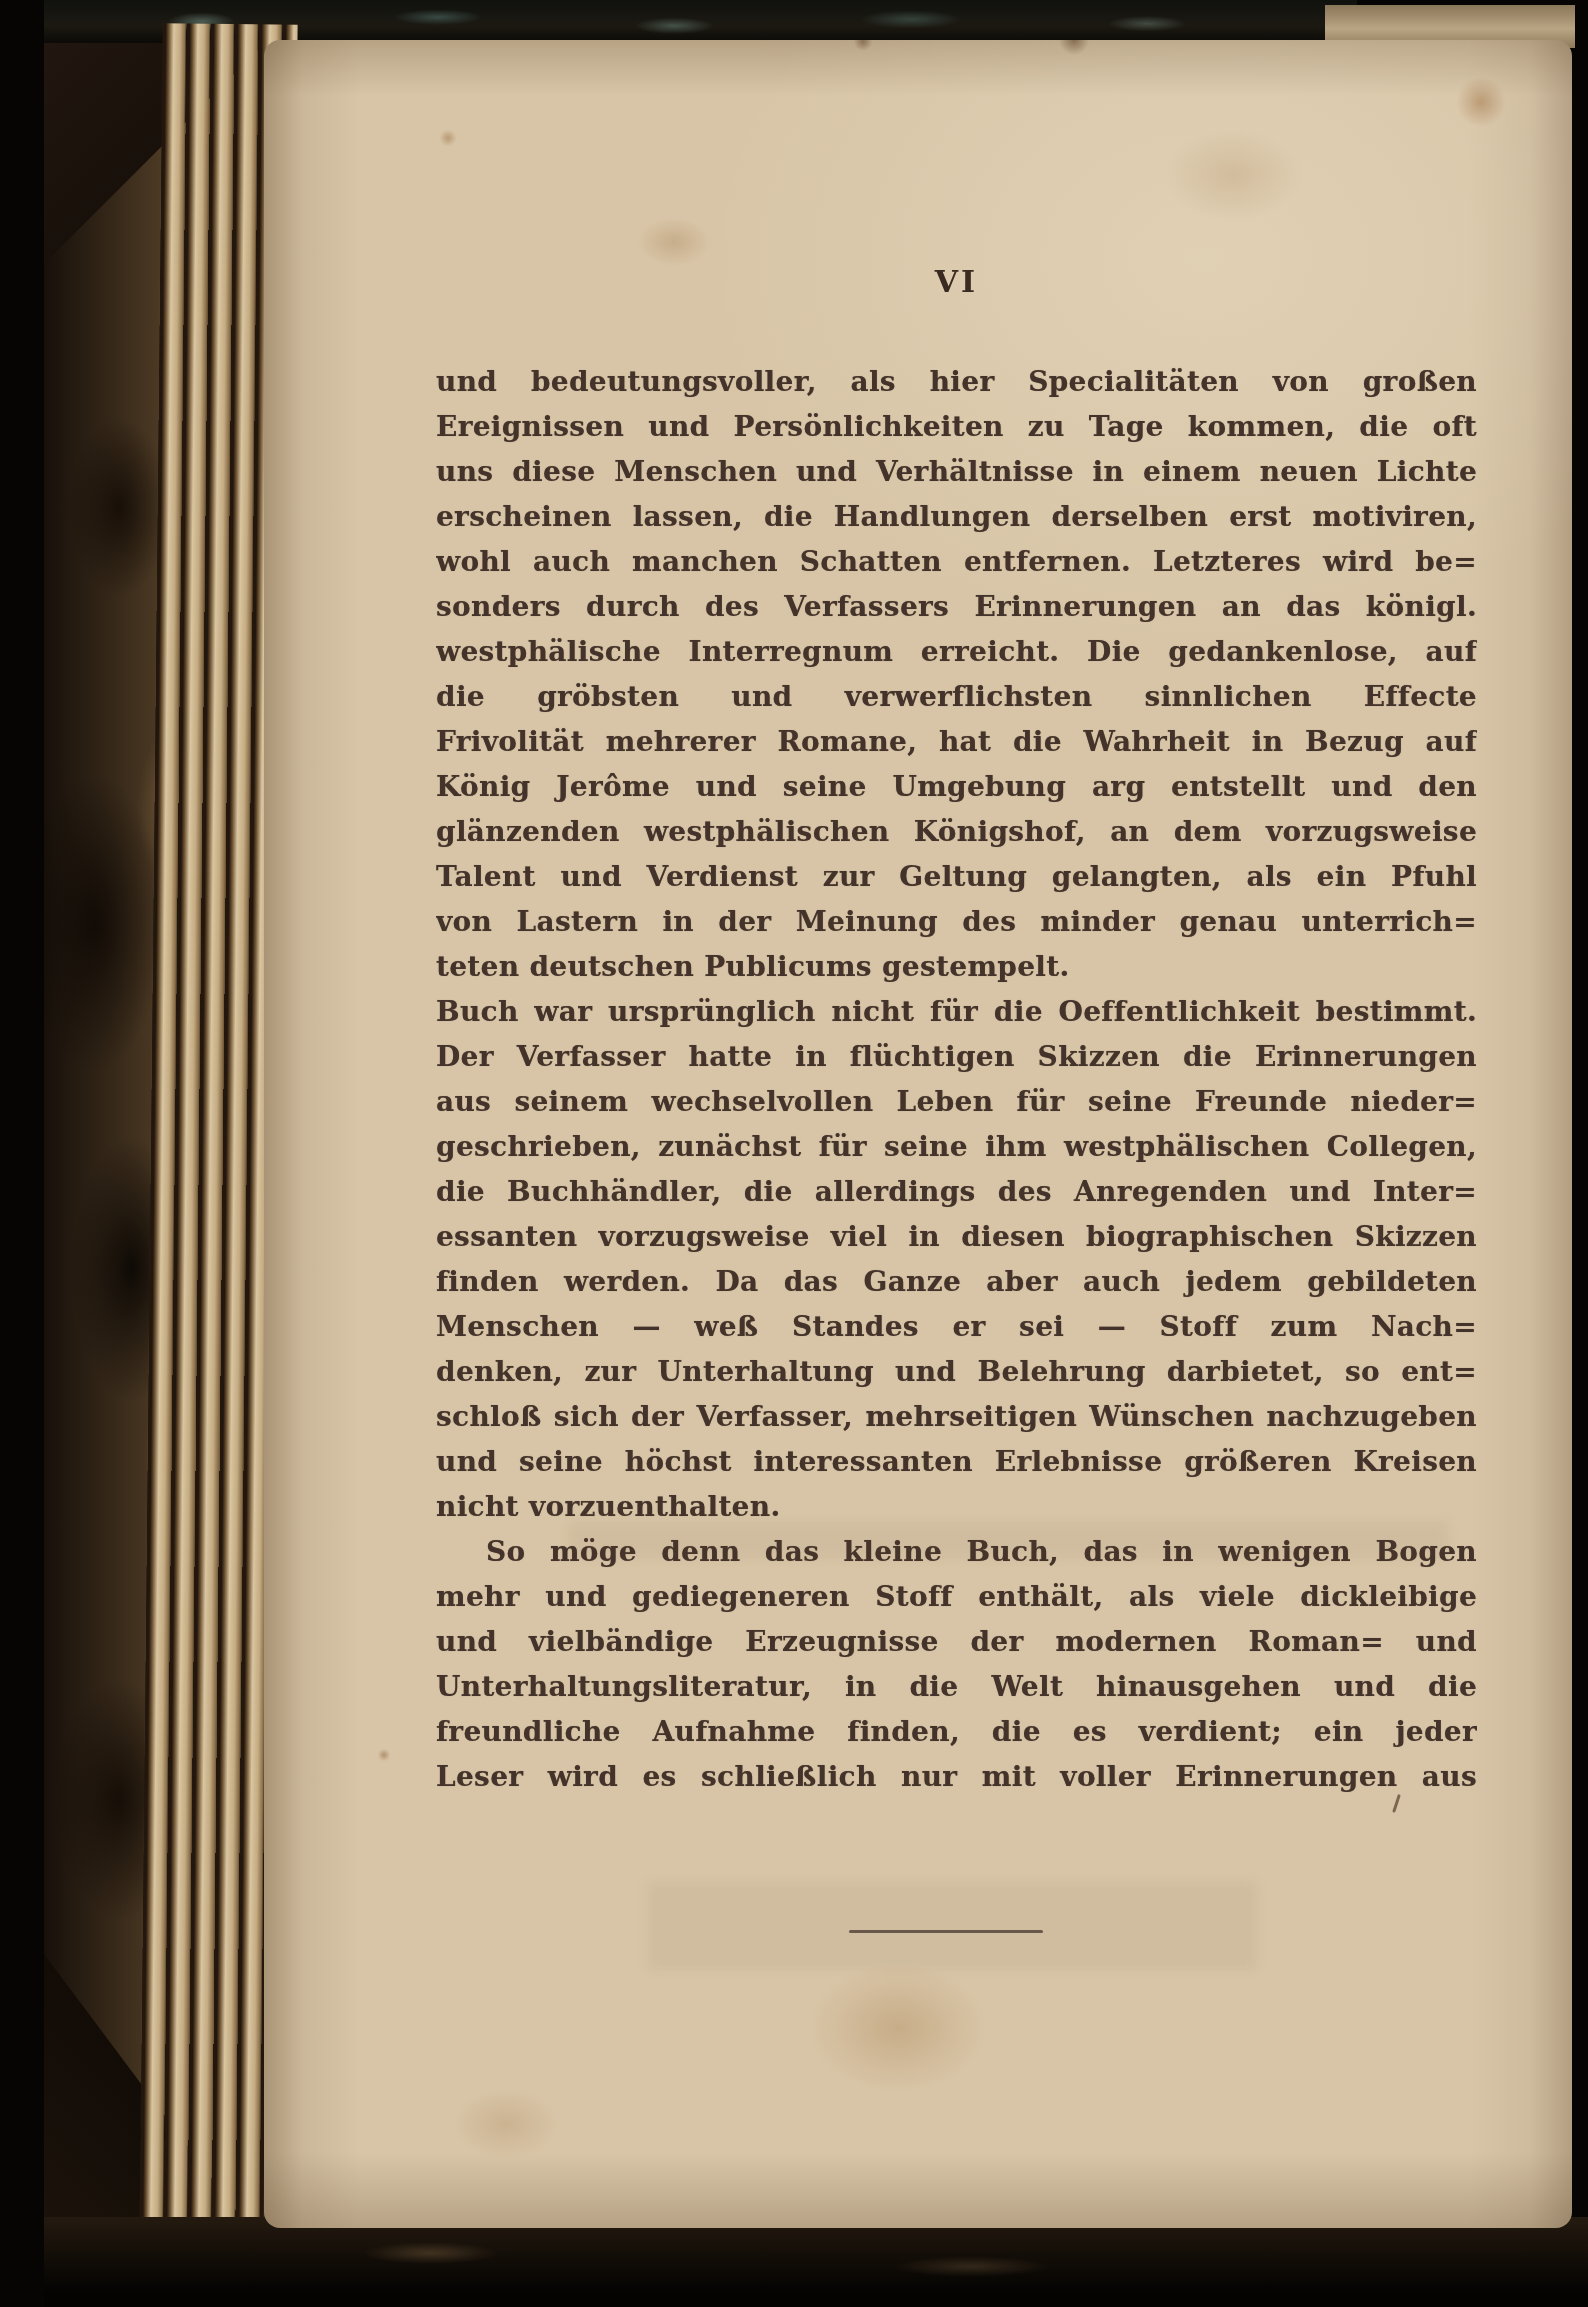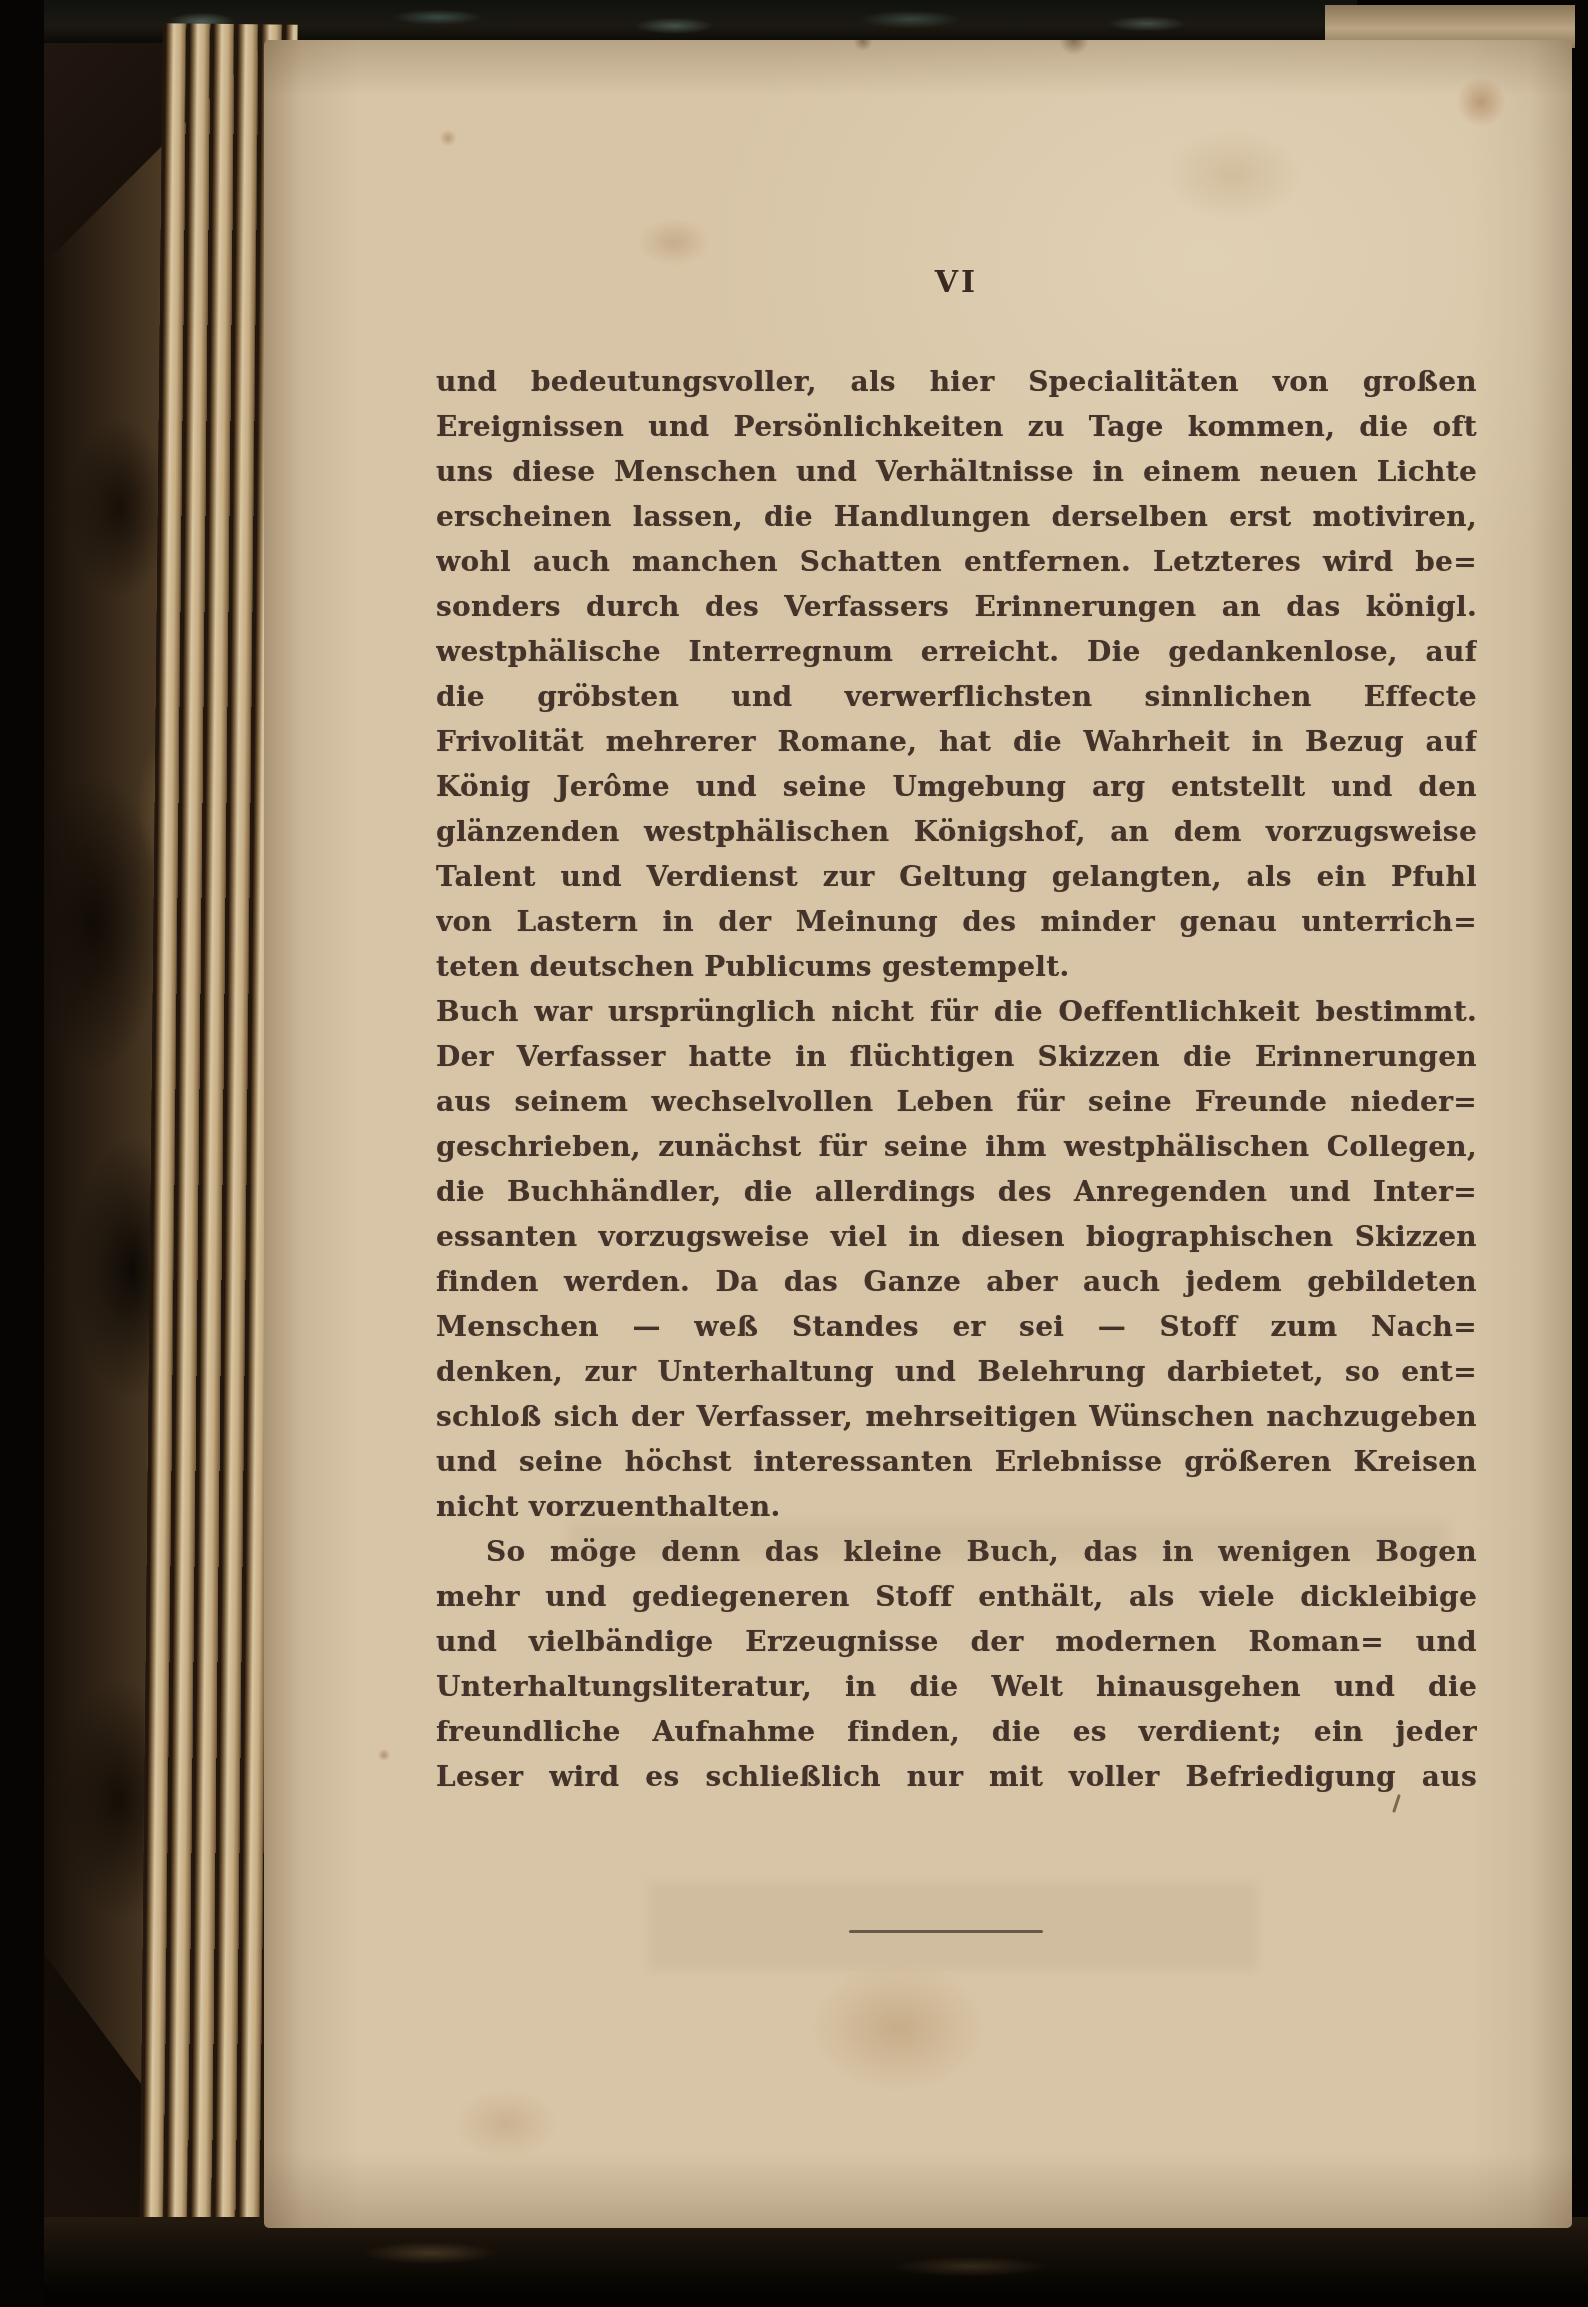--- a/index.html
+++ b/index.html
@@ -37,21 +37,21 @@
     background:
       radial-gradient(ellipse 96px 16px at 25% 40%, rgba(110,86,56,.5), transparent 70%),
       radial-gradient(ellipse 112px 14.4px at 60% 55%, rgba(96,76,50,.45), transparent 70%),
       linear-gradient(180deg,#241a10,#120d07 45%,#040302 85%);}
   .page-stack{position:absolute;left:151px;top:24px;width:135px;height:2226px;
     transform:rotate(.6deg);
     background:repeating-linear-gradient(90deg,
       #23170d 0 3.2px,#6e5433 6.4px,#d9c5a0 11.2px,#c4ab82 17.6px,#8a6f4a 22.4px,#33241402 24px);}
 
   
-  .page{position:absolute;left:264px;top:40px;width:1308px;height:2188px;border-radius:5px;
+  .page{position:absolute;left:264px;top:40px;width:1308px;height:2188px;border-radius:16px;
     background:
       radial-gradient(circle 35px at 1217px 62px, rgba(152,102,54,.45), transparent 72%),
       radial-gradient(circle 21px at 810px 0px, rgba(78,50,24,.5), transparent 72%),
       radial-gradient(circle 13px at 599px 1.6px, rgba(78,50,24,.45), transparent 72%),
       radial-gradient(circle 12px at 184px 98px, rgba(140,92,48,.4), transparent 72%),
       radial-gradient(ellipse 51px 34px at 410px 202px, rgba(150,105,58,.26), transparent 72%),
       radial-gradient(ellipse 96px 64px at 969px 135px, rgba(150,110,62,.18), transparent 72%),
       radial-gradient(circle 8.8px at 120px 1715px, rgba(128,84,44,.45), transparent 72%),
       radial-gradient(ellipse 124px 90px at 634px 1988px, rgba(162,116,64,.3), transparent 72%),
       radial-gradient(ellipse 74px 50px at 242px 2084px, rgba(150,104,58,.2), transparent 72%),
@@ -132,21 +132,21 @@
         <div class="line">und seine höchst interessanten Erlebnisse größeren Kreisen</div>
         <div class="line endpara">nicht vorzuenthalten.</div>
       </div>
 
       <div>
         <div class="line indent">So möge denn das kleine Buch, das in wenigen Bogen</div>
         <div class="line">mehr und gediegeneren Stoff enthält, als viele dickleibige</div>
         <div class="line">und vielbändige Erzeugnisse der modernen Roman= und</div>
         <div class="line">Unterhaltungsliteratur, in die Welt hinausgehen und die</div>
         <div class="line">freundliche Aufnahme finden, die es verdient; ein jeder</div>
-        <div class="line">Leser wird es schließlich nur mit voller Befriedigung aus</div>
+        <div class="line">Leser wird es schließlich nur mit voller Erinnerungen aus</div>
       </div>
     </div>
 
     <div class="rule"></div>
     <div class="ghost g1"></div>
     <div class="ghost g2"></div>
     <div class="ink-slash"></div>
   </div>
 </div>
 

